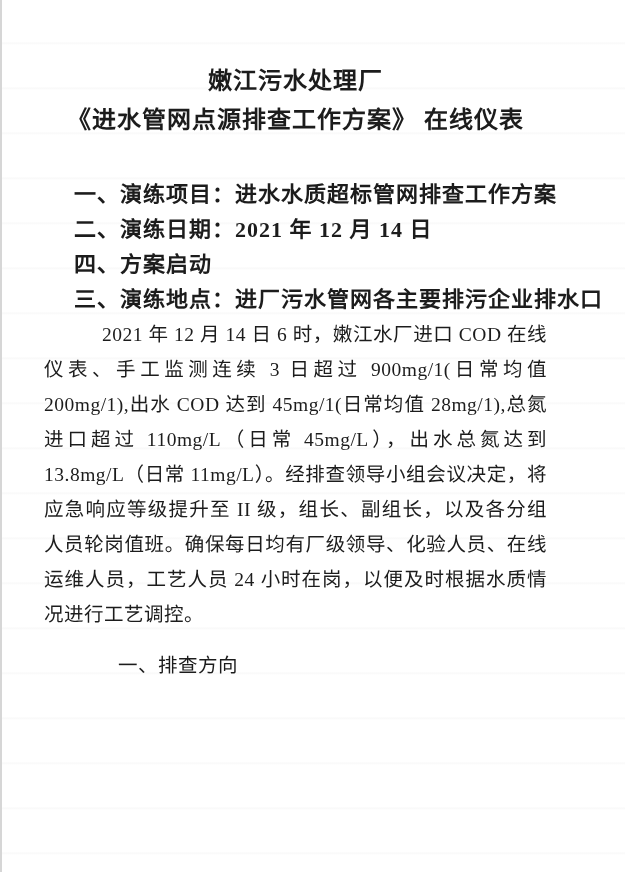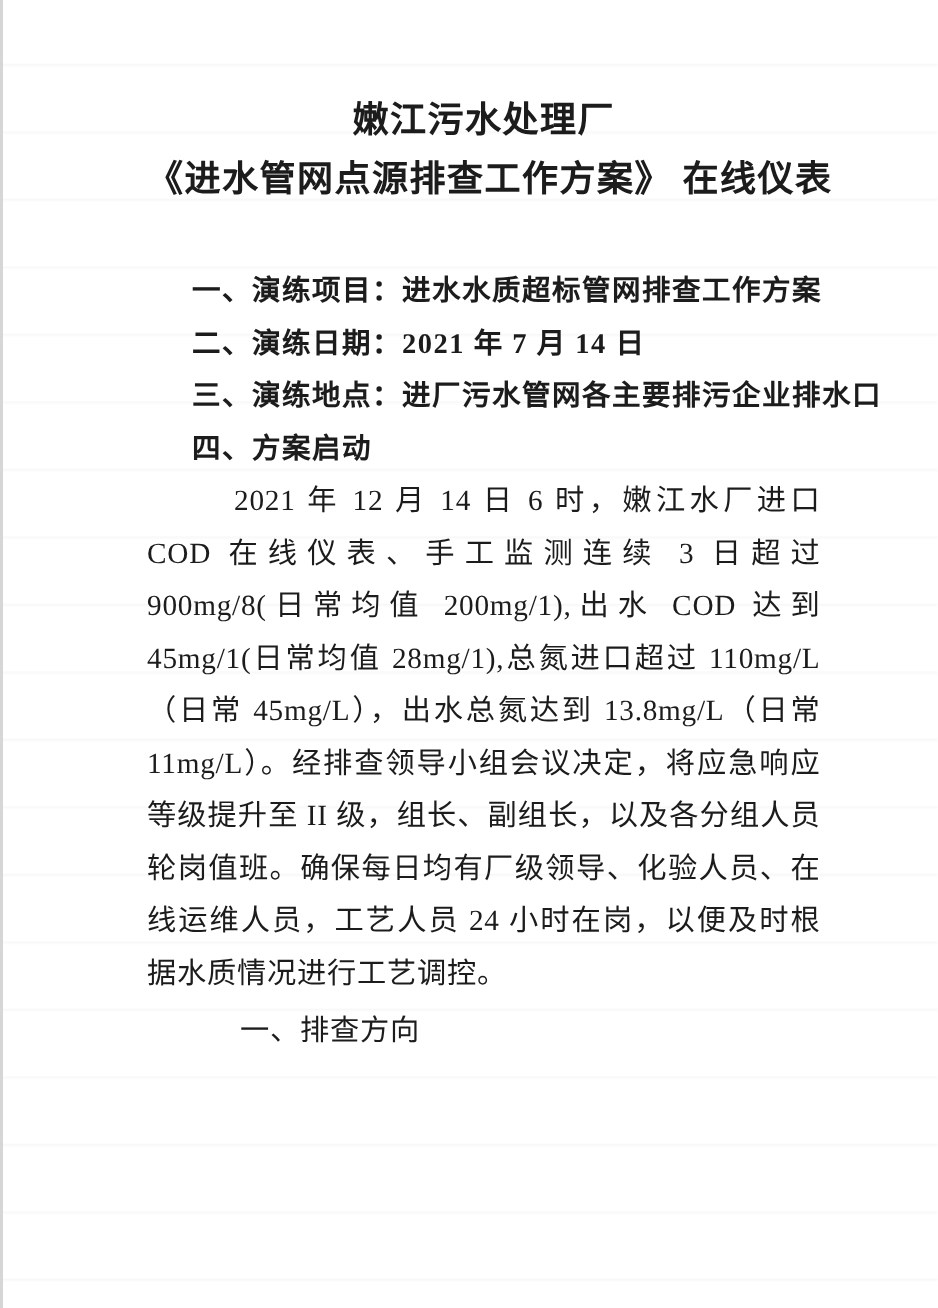--- a/index.html
+++ b/index.html
@@ -13,74 +13,73 @@
     height: 872px;
     box-sizing: border-box;
     background-color: #ffffff;
     
     background-image: repeating-linear-gradient(
       180deg,
       #ffffff 0px, #ffffff 42px,
       #f8f8f8 43px, #ffffff 45px
     );
     border-left: 2px solid #d6d6d6;
-    padding: 62px 78px 0 96px;
+    padding: 62px 78px 0 42px;
     overflow: hidden;
     font-family: "Liberation Serif", "DejaVu Serif", serif;
     color: #1c1c1c;
   }
   .doc-title {
     margin: 0;
     text-align: center;
     font-size: 24px;
     font-weight: bold;
     line-height: 39px;
     letter-spacing: 1px;
     white-space: nowrap;
   }
   .doc-body {
     margin-top: 37px;
   }
   .list-item {
     margin: 0;
-    font-size: 19px;
+    font-size: 22px;
     font-weight: bold;
     line-height: 35px;
     text-indent: 30px;
     letter-spacing: 1px;
     white-space: nowrap;
   }
   .para {
     margin: 0;
     font-size: 19.5px;
     line-height: 35px;
     text-indent: 58px;
     text-align: justify;
     letter-spacing: 0.5px;
   }
   .subheading {
-    margin: 4px;
+    margin: 16px;
     font-size: 19.5px;
     line-height: 35px;
     text-indent: 58px;
     letter-spacing: 0.5px;
-    font-family: Liberation Mono, monospace;
   }
 </style>
 </head>
 <body>
 
 <div class="page">
   <h1 class="doc-title">嫩江污水处理厂</h1>
   <h1 class="doc-title">《进水管网点源排查工作方案》 在线仪表</h1>
 
   <div class="doc-body">
     <p class="list-item">一、演练项目：进水水质超标管网排查工作方案</p>
-    <p class="list-item">二、演练日期：2021 年 7 月 14 日</p>
+    <p class="list-item">二、演练日期：2021 年 12 月 14 日</p>
+    <p class="list-item">四、方案启动</p>
     <p class="list-item">三、演练地点：进厂污水管网各主要排污企业排水口</p>
-    <p class="list-item">四、方案启动</p>
 
-    <p class="para">2021 年 12 月 14 日 6 时，嫩江水厂进口 COD 在线仪表、手工监测连续 3 日超过 900mg/8(日常均值 200mg/1),出水 COD 达到 45mg/1(日常均值 28mg/1),总氮进口超过 110mg/L（日常 45mg/L），出水总氮达到 13.8mg/L（日常 11mg/L）。经排查领导小组会议决定，将应急响应等级提升至 II 级，组长、副组长，以及各分组人员轮岗值班。确保每日均有厂级领导、化验人员、在线运维人员，工艺人员 24 小时在岗，以便及时根据水质情况进行工艺调控。</p>
+    <p class="para">2021 年 12 月 14 日 6 时，嫩江水厂进口 COD 在线仪表、手工监测连续 3 日超过 900mg/1(日常均值 200mg/1),出水 COD 达到 45mg/1(日常均值 28mg/1),总氮进口超过 110mg/L（日常 45mg/L），出水总氮达到 13.8mg/L（日常 11mg/L）。经排查领导小组会议决定，将应急响应等级提升至 II 级，组长、副组长，以及各分组人员轮岗值班。确保每日均有厂级领导、化验人员、在线运维人员，工艺人员 24 小时在岗，以便及时根据水质情况进行工艺调控。</p>
 
     <p class="subheading">一、排查方向</p>
 
   </div>
 </div>
 
 </body></html>

